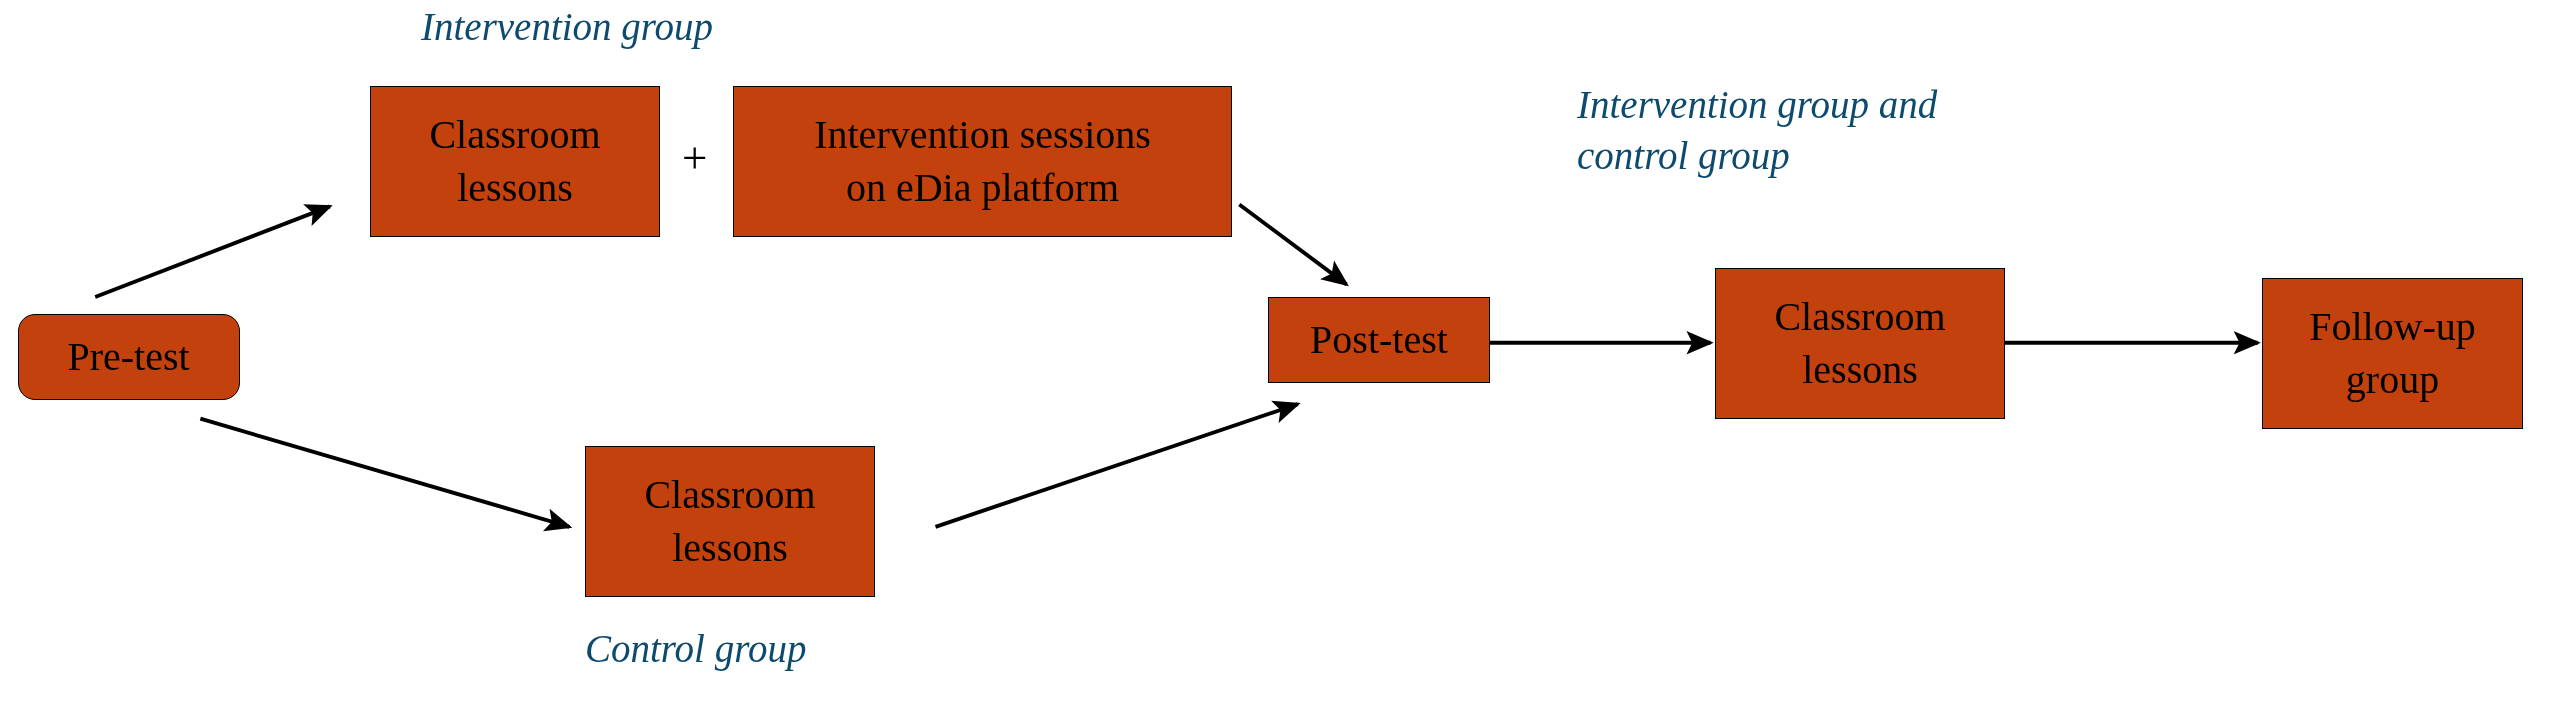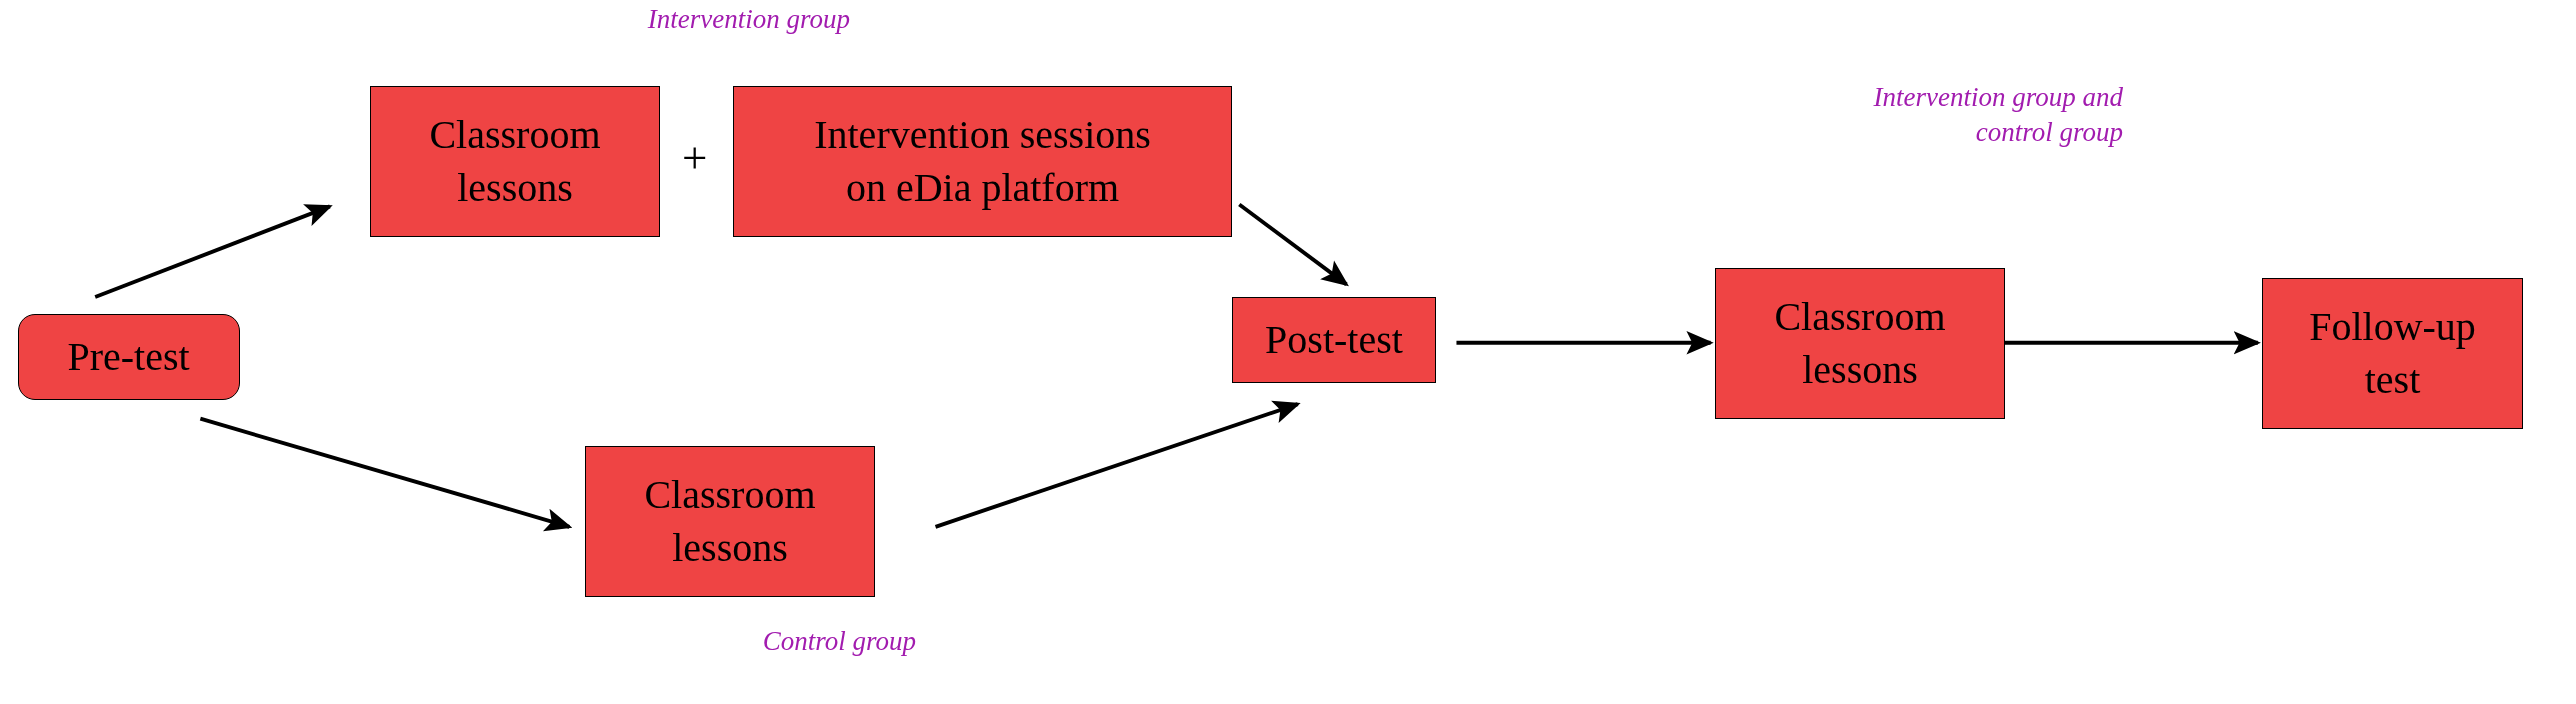--- a/index.html
+++ b/index.html
@@ -16,39 +16,39 @@
     position: relative;
     width: 2576px;
     height: 704px;
     background: #ffffff;
     overflow: hidden;
   }
   .node-box {
     position: absolute;
     box-sizing: border-box;
     border: 1.9px solid #000000;
-    background: #ef4444;
+    background: #c2410c;
     display: flex;
     align-items: center;
     justify-content: center;
     text-align: center;
     line-height: 1.32;
     font-size: 40px;
     font-family: "Liberation Serif", "DejaVu Serif", serif;
     color: #000000;
     white-space: pre-line;
     padding: 1.9px 7.8px;
   }
   .group-label {
     position: absolute;
     font-style: italic;
-    font-size: 27px;
+    font-size: 39px;
     font-family: "Liberation Serif", "DejaVu Serif", serif;
-    color: #a21caf;
-    text-align: right;
+    color: #0c4a6e;
+    text-align: left;
     line-height: 1.30;
     white-space: pre-line;
   }
   .plus-sign {
     position: absolute;
     font-size: 45px;
     font-family: "Liberation Serif", "DejaVu Serif", serif;
     color: #000000;
     line-height: 1;
   }
@@ -81,27 +81,27 @@
         <line x1="2046" y1="352" x2="2318" y2="352" stroke="#000000" stroke-width="4" marker-end="url(#arrowhead)"></line>
       </g>
   </svg>
 
   <div id="nodes-group">
       <div class="node-box" style="left: 17.5px; top: 314px; width: 222px; height: 86px; border-color: rgb(0, 0, 0); border-radius: 17px;"><span>Pre-test</span></div>
       <div class="node-box" style="left: 370px; top: 86px; width: 290px; height: 151px; border-color: rgb(0, 0, 0);"><span>Classroom
 lessons</span></div>
       <div class="node-box" style="left: 733px; top: 86px; width: 499px; height: 151px; border-color: rgb(0, 0, 0); font-family: Liberation Serif, serif;"><span>Intervention sessions
 on eDia platform</span></div>
-      <div class="node-box" style="left: 1232px; top: 297px; width: 204px; height: 86px; border-color: rgb(0, 0, 0);"><span>Post-test</span></div>
+      <div class="node-box" style="left: 1268px; top: 297px; width: 222px; height: 86px; border-color: rgb(0, 0, 0);"><span>Post-test</span></div>
       <div class="node-box" style="left: 585px; top: 446px; width: 290px; height: 151px; border-color: rgb(0, 0, 0);"><span>Classroom
 lessons</span></div>
       <div class="node-box" style="left: 1715px; top: 268px; width: 290px; height: 151px; border-color: rgb(0, 0, 0);"><span>Classroom
 lessons</span></div>
       <div class="node-box" style="left: 2262px; top: 278px; width: 261px; height: 151px; border-color: rgb(0, 0, 0);"><span>Follow-up
-test</span></div>
+group</span></div>
     </div>
   <div id="labels-group">
       <div class="group-label" style="left: 421px; top: 1.9px; width: 429px;">Intervention group</div>
       <div class="group-label" style="left: 1577px; top: 80px; width: 546px;">Intervention group and
 control group</div>
       <div class="group-label" style="left: 585px; top: 624px; width: 331px;">Control group</div>
     </div>
   <div id="operators-group">
       <div class="plus-sign" style="left: 682px; top: 136px;">+</div>
     </div>

